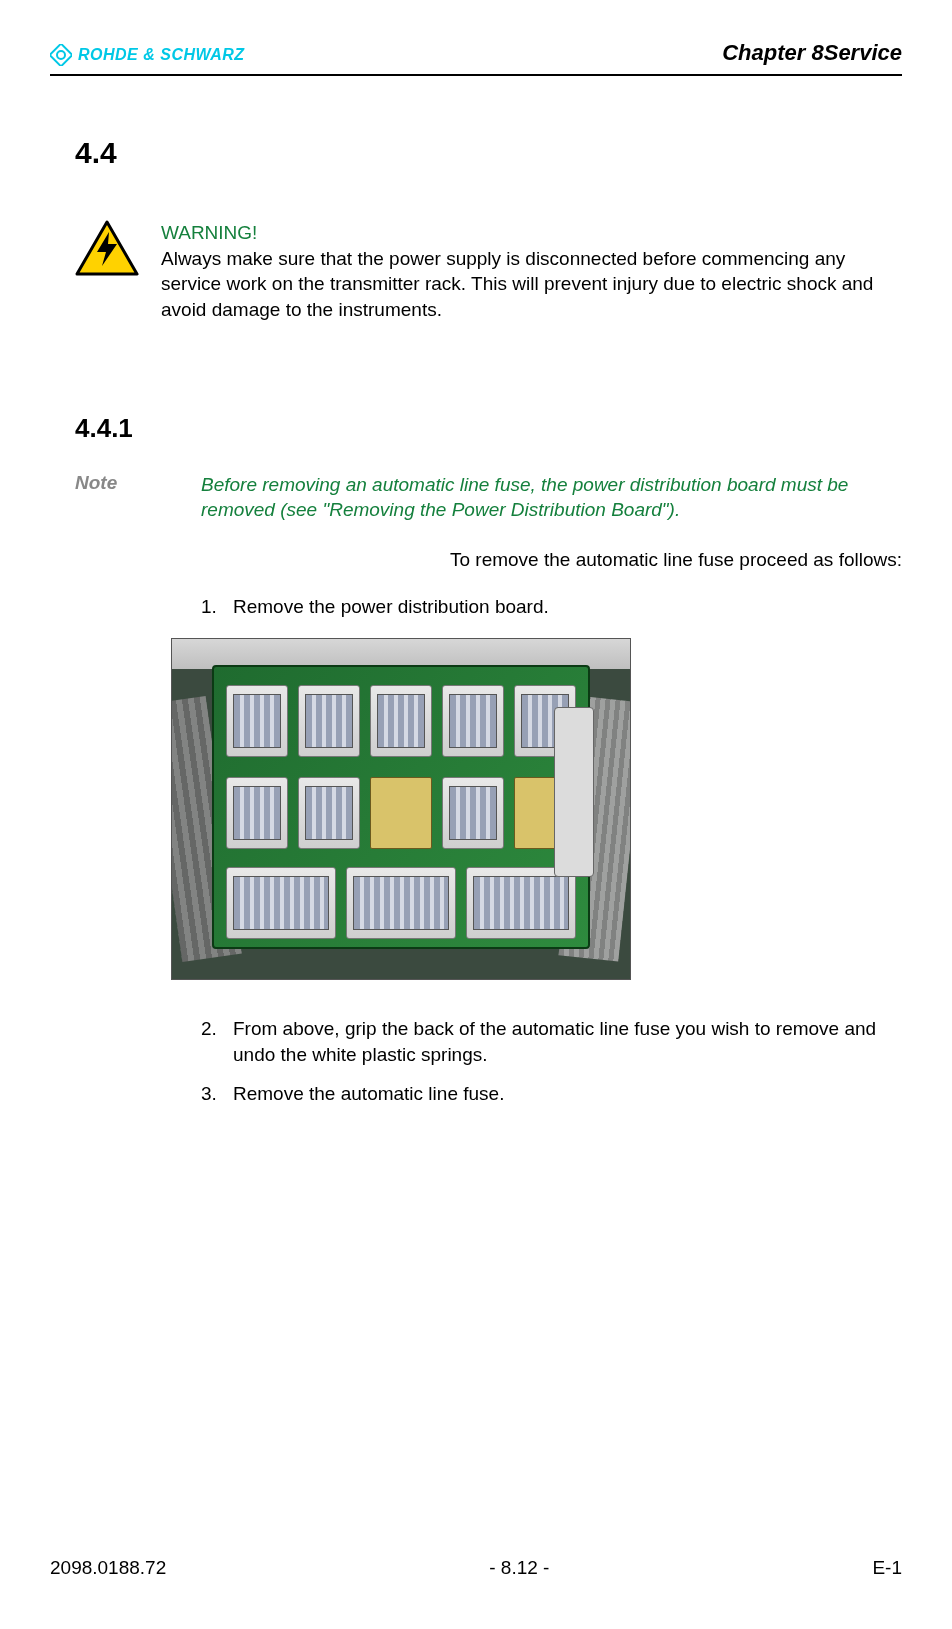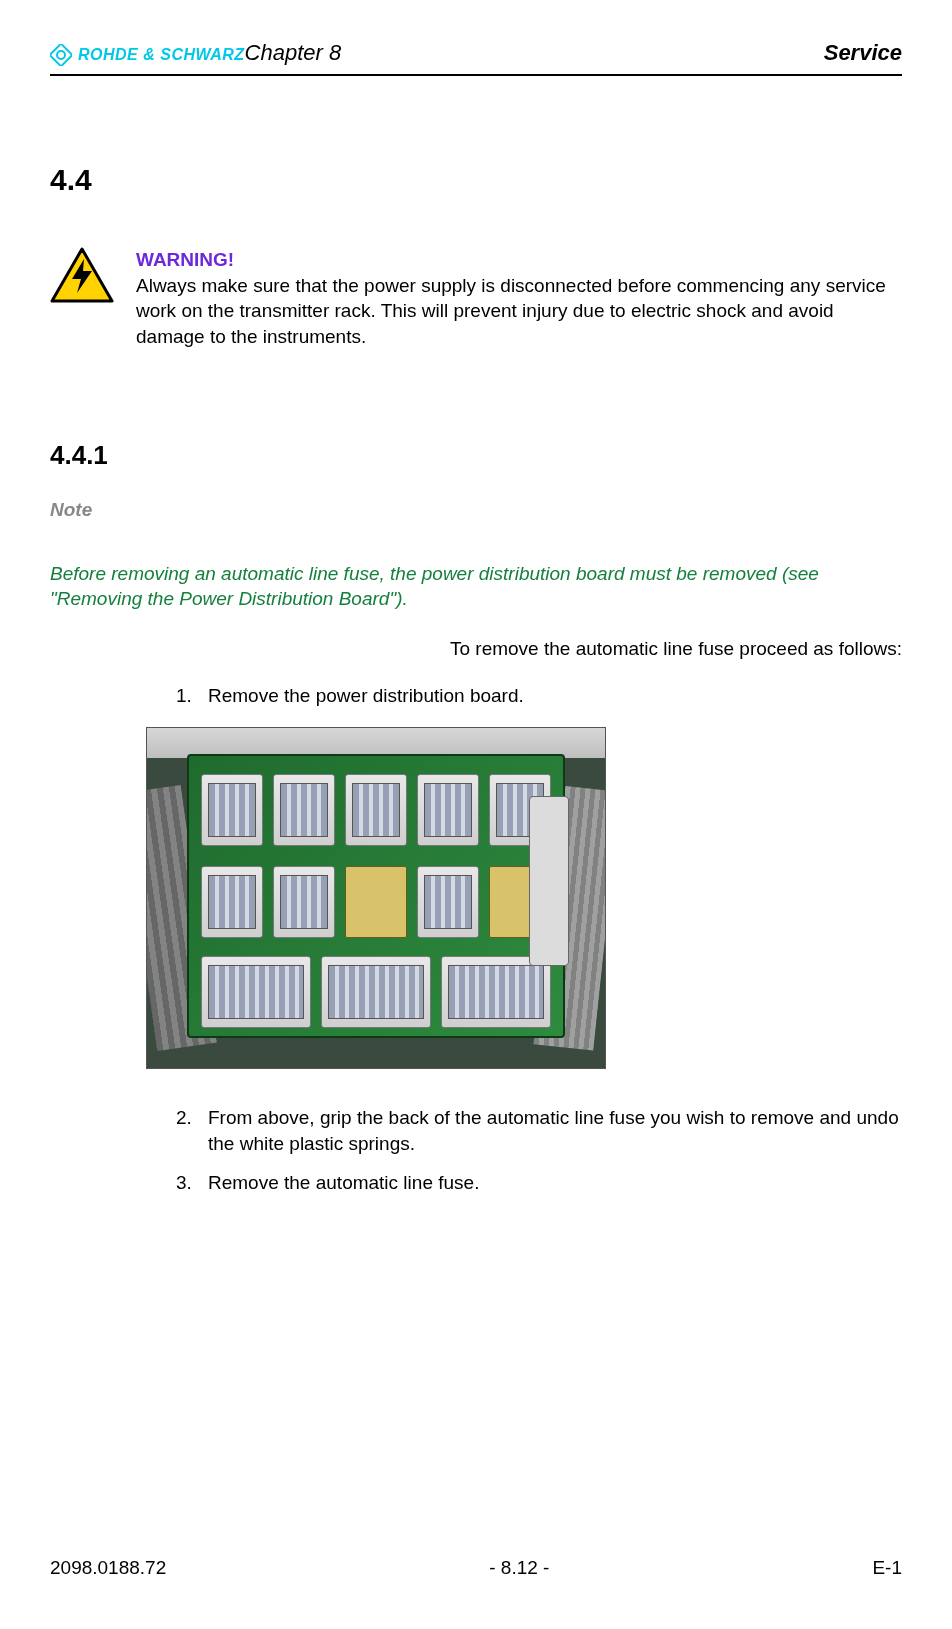--- a/index.html
+++ b/index.html
@@ -1,36 +1,36 @@
 <!DOCTYPE html>
 <html><head>
 <meta charset="utf-8">
 <style>
   * { box-sizing: border-box; margin: 0; padding: 0; }
   html, body { width: 952px; height: 1629px; background: #fff; font-family: Arial, Helvetica, sans-serif; color: #000; }
   .page { position: relative; width: 952px; height: 1619px; padding: 40px 50px 0 50px; }
   .header-row { display: flex; align-items: flex-end; justify-content: space-between; width: 100%; padding-bottom: 6px; }
   .logo { display: flex; align-items: center; gap: 6px; }
   .logo-text { color: #00c8e6; font-weight: 900; font-style: italic; letter-spacing: 0.5px; font-size: 16px; }
-  .header-center { font-weight: normal; font-style: italic; font-size: 22px; flex: 1; text-align: left; }
+  .header-center { font-weight: bold; font-style: italic; font-size: 22px; flex: 1; text-align: right; }
   .header-right { font-weight: bold; font-style: italic; font-size: 22px; }
   .header-rule { border: none; border-top: 2px solid #000; margin-top: 2px; }
-  .content { padding-top: 87px; }
+  .content { padding-top: 60px; margin-left: 25px; }
   .h2-row { display: flex; gap: 40px; align-items: baseline; margin-bottom: 50px; }
   .h2-num { font-size: 30px; font-weight: bold; min-width: 72px; }
   .h2-title { font-size: 30px; font-weight: bold; }
   .warning-block { display: flex; gap: 22px; margin-bottom: 90px; }
   .warning-icon-box { width: 64px; height: 56px; flex: 0 0 64px; display:flex; align-items:center; justify-content:center;}
   .warning-text-col { flex: 1; font-size: 19px; line-height: 1.35; }
-  .warning-title { color: #6d28d9; font-weight: bold; }
+  .warning-title { color: #15803d; font-weight: normal; }
   .warning-body { color: #000; }
   .h3-row { display: flex; gap: 16px; align-items: baseline; margin-bottom: 28px; }
   .h3-num { font-size: 26px; font-weight: bold; min-width: 86px; }
   .h3-title { font-size: 26px; font-weight: bold; }
-  .note-row { display: flex; gap: 40px; margin-bottom: 24px; flex-direction: column; }
+  .note-row { display: flex; gap: 40px; margin-bottom: 24px; }
   .note-label { color: #888; font-style: italic; font-weight: bold; font-size: 19px; min-width: 86px; }
   .note-body { color: #15803d; font-style: italic; font-size: 19px; line-height: 1.35; flex: 1; }
   .body-col { margin-left: 126px; }
   .para { font-size: 19px; line-height: 1.35; margin-bottom: 22px; text-align: right; }
   .list { font-size: 19px; line-height: 1.35; }
   .list-item { display: flex; gap: 10px; margin-bottom: 14px; }
   .list-num { min-width: 22px; }
   .list-text { flex: 1; }
   .photo-wrap { margin: 18px 0 36px -30px; }
   .photo { width: 460px; height: 342px; border: 1px solid #555; background: #3b4a3f; position: relative; overflow: hidden; }

